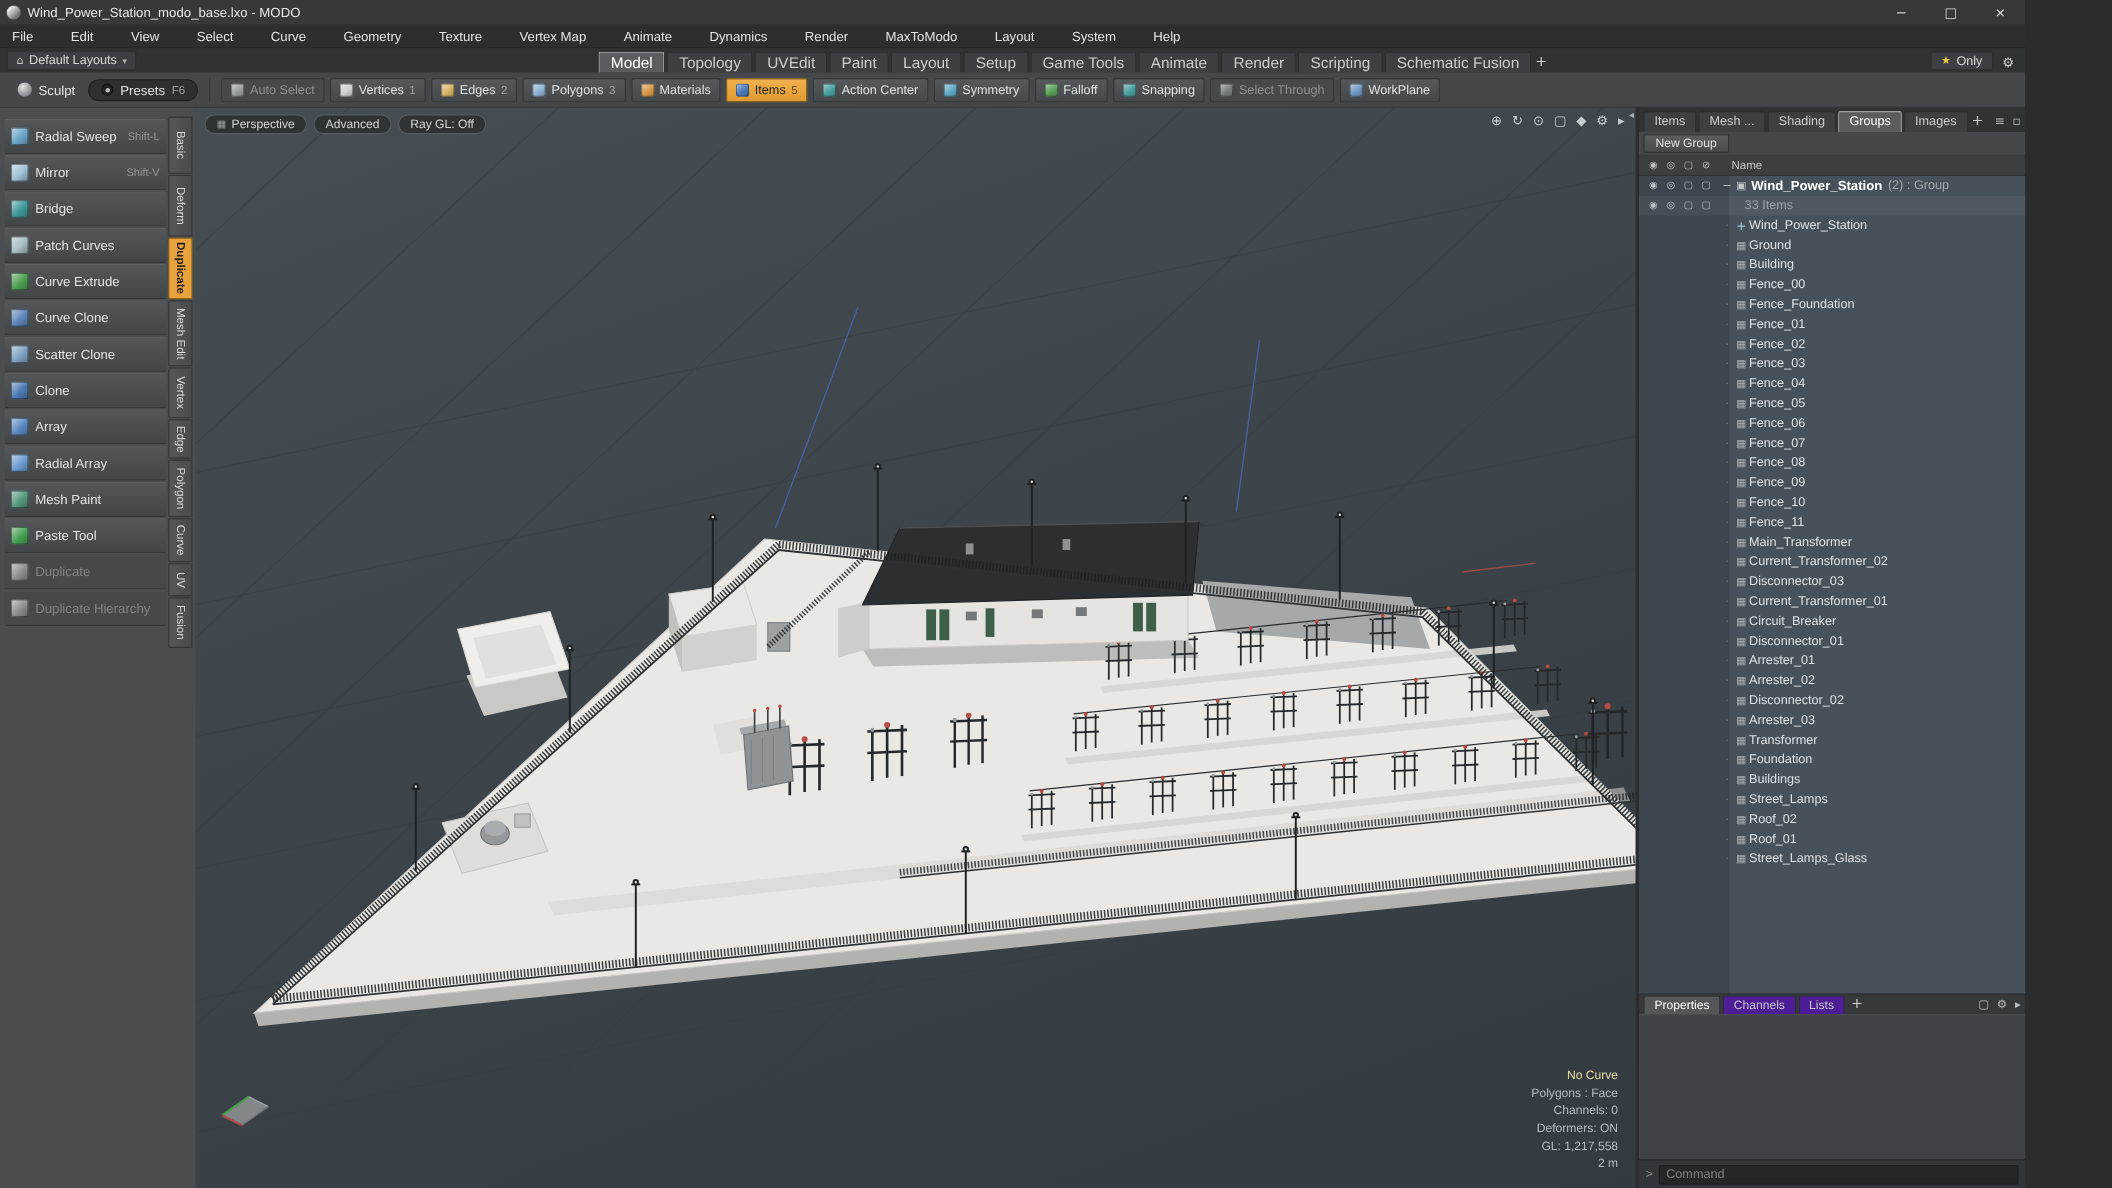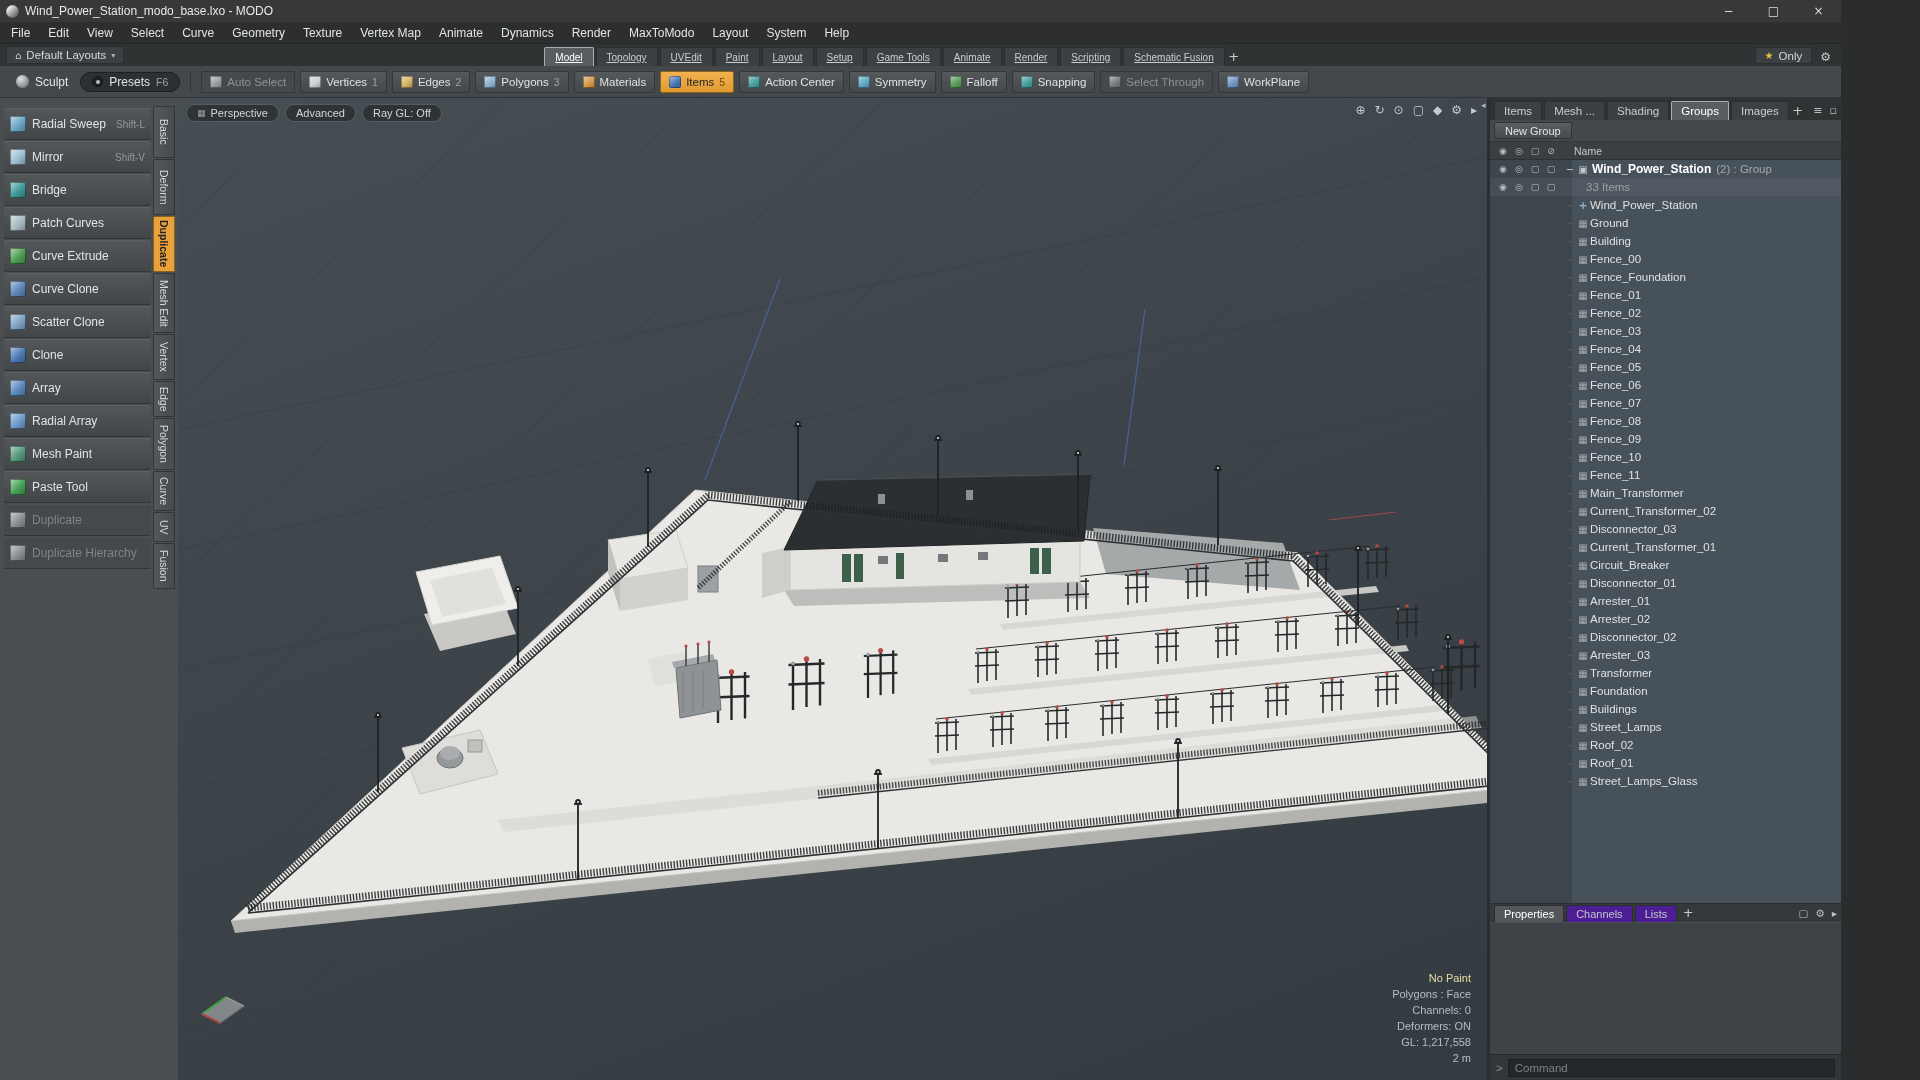--- a/index.html
+++ b/index.html
@@ -10,32 +10,32 @@
 
   
   .titlebar { height:22px; background:#383838; display:flex; align-items:center; color:#e8e8e8; flex:0 0 auto; }
   .modo-logo { width:13px; height:13px; border-radius:50%; margin:0 6px 0 6px;
     background:linear-gradient(135deg,#efefef 20%,#b5b5b5 45%,#7c7c7c 70%,#5c5c5c); box-shadow:inset 0 0 1px #222; }
   .win-title { font-size:12px; }
   .win-controls { margin-left:auto; display:flex; height:100%; }
   .win-btn { width:45px; height:100%; display:flex; align-items:center; justify-content:center; font-size:12px; color:#dcdcdc; }
 
   
-  .menubar { height:22px; background:#2c2e2f; display:flex; align-items:flex-end; padding-left:2px; flex:0 0 auto; border-bottom:1px solid #242627; }
+  .menubar { height:22px; background:#2c2e2f; display:flex; align-items:flex-end; padding-left:2px; flex:0 0 auto; border-bottom:1px solid #242627;gap:16px; }
   .menu-item { font-size:12px; color:#e2e4e5; padding:0 9px; height:100%; display:flex; align-items:center; }
 
   
   .layoutbar { height:22px; background:#303334; display:flex; align-items:flex-end; flex:0 0 auto; padding:0 6px; }
   .layouts-btn { display:flex; align-items:center; gap:5px; height:18px; margin-bottom:2px; padding:0 8px;
     background:#3d4042; border:1px solid #2b2d2e; border-radius:2px; color:#d5d8da; font-size:11.5px; }
   .home-ic { color:#c6cacc; font-size:10px; }
   .chev { font-size:8px; color:#aeb3b5; }
   .ltabs { display:flex; gap:2px; margin-left:420px; }
-  .ltab { height:19px; padding:0 10px; display:flex; align-items:center; font-size:10px; color:#c9cdcf;
-    background:#3d4042; border:1px solid #2b2d2e; border-bottom:none; border-radius:2px 2px 0 0;text-decoration:underline; }
+  .ltab { height:19px; padding:0 10px; display:flex; align-items:center; font-size:14px; color:#c9cdcf;
+    background:#3d4042; border:1px solid #2b2d2e; border-bottom:none; border-radius:2px 2px 0 0; }
   .ltab.active { background:#595d60; color:#ffffff; border-color:#a8adaf; }
   .tab-plus { width:18px; height:19px; display:flex; align-items:center; justify-content:center; color:#c9cdcf; font-size:13px; }
   .lb-spacer { flex:1; }
   .only-btn { display:flex; align-items:center; gap:5px; height:17px; margin-bottom:2px; padding:0 9px;
     background:#3d4042; border:1px solid #2b2d2e; border-radius:2px; color:#d5d8da; font-size:11.5px; }
   .star-ic { color:#e6c33c; font-size:10px; }
   .gear-ic { color:#c6cacc; font-size:12px; margin:0 4px 2px 8px; }
 
   
   .toolbar { height:32px; background:#45484a; border-bottom:1px solid #313436; display:flex; align-items:center; padding:0 8px; flex:0 0 auto; }
@@ -565,21 +565,21 @@
           <span class="glyph">⊕</span>
           <span class="glyph">↻</span>
           <span class="glyph">⊙</span>
           <span class="glyph">▢</span>
           <span class="glyph">◆</span>
           <span class="glyph">⚙</span>
           <span class="glyph">▸</span>
         </div>
 
         <div class="vp-stats">
-          <div class="sel">No Paint</div>
+          <div class="sel">No Curve</div>
           <div>Polygons : Face</div>
           <div>Channels: 0</div>
           <div>Deformers: ON</div>
           <div>GL: 1,217,558</div>
           <div>2 m</div>
         </div>
       </div>
 
     </div>
 

